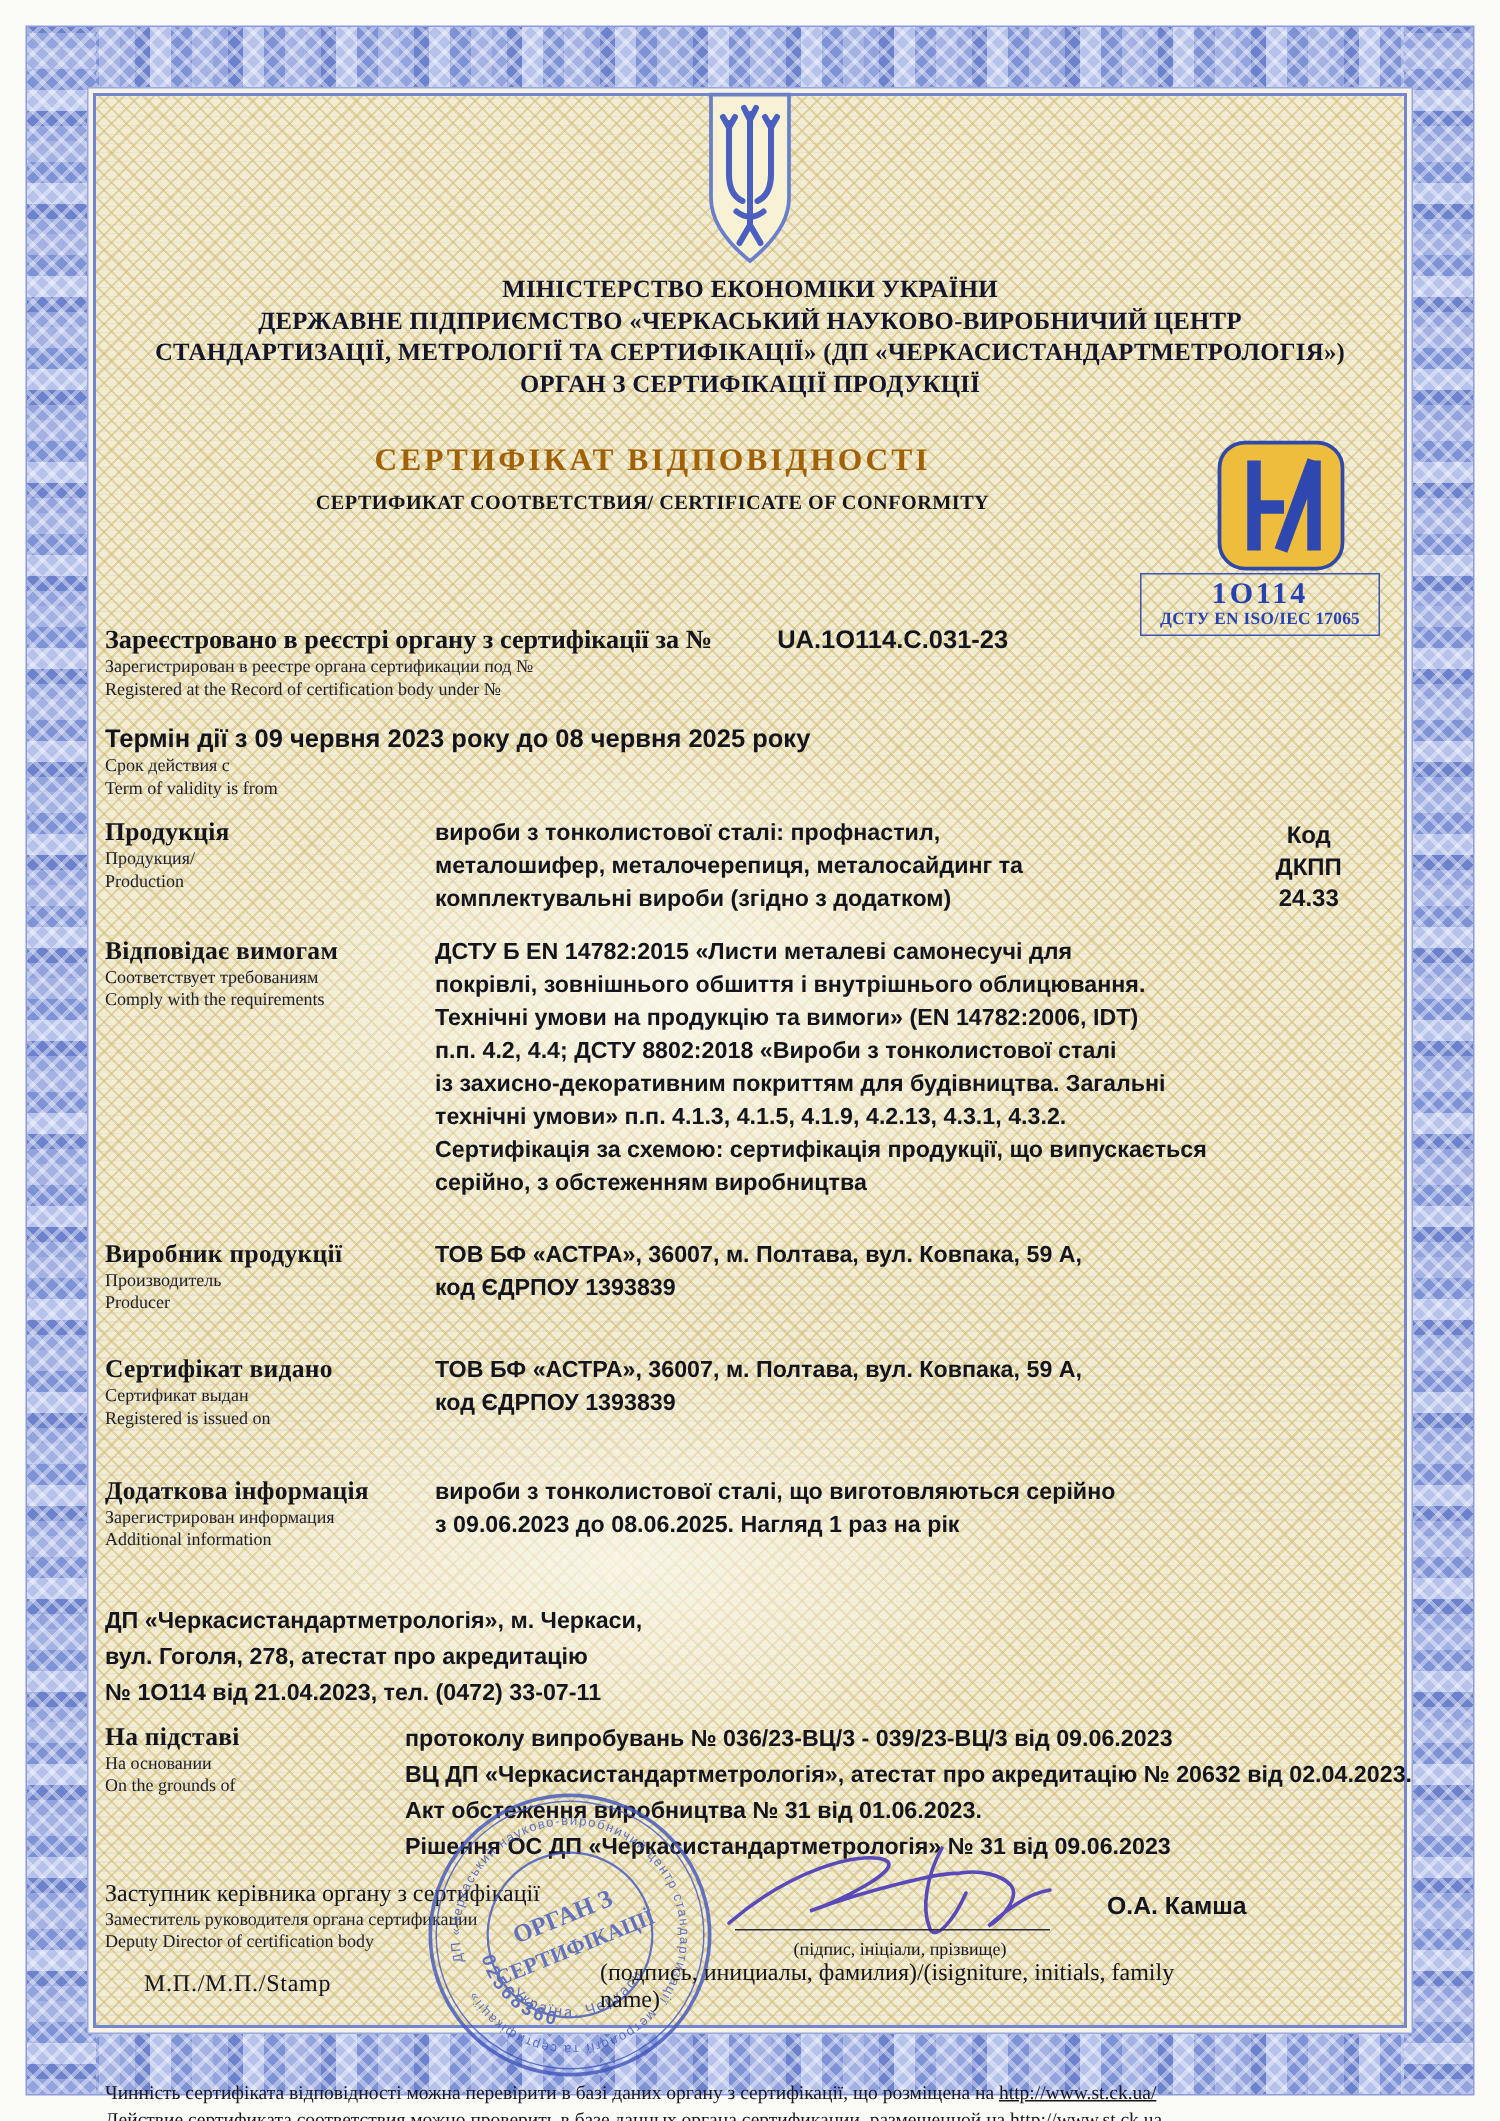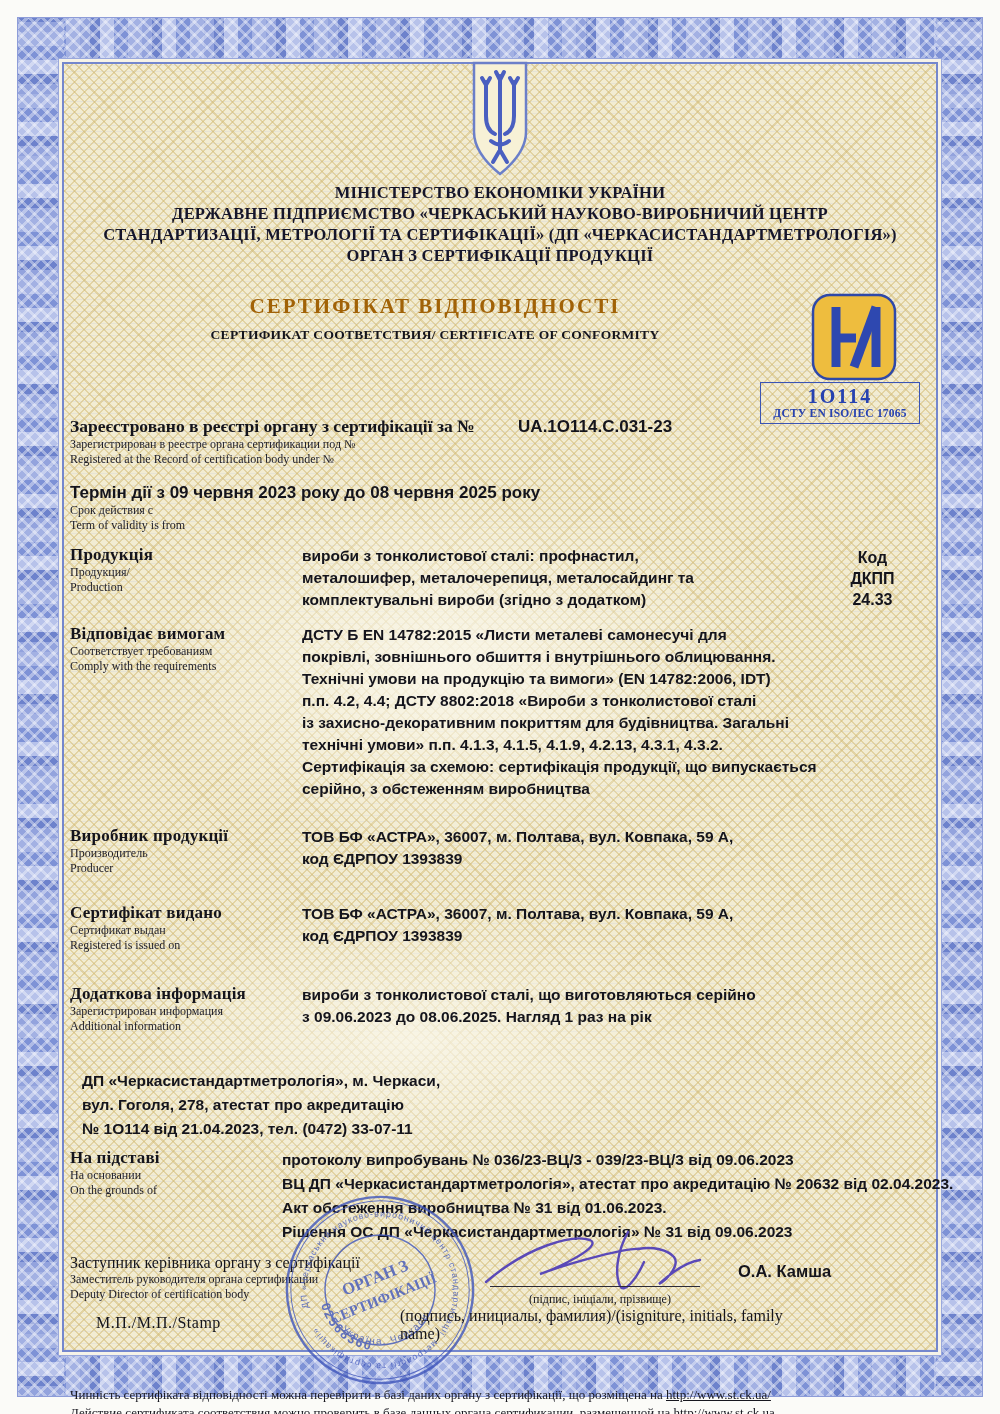--- a/index.html
+++ b/index.html
@@ -54,21 +54,21 @@
   
   .reg{margin-top:4px;}
   .reg-main{font-size:17.5px; font-weight:bold;}
   .reg-main .num{font-family:"Liberation Sans", sans-serif; font-size:17px;margin-left:39px;}
   .sub{font-size:12px; line-height:15px; color:#1c1c28;}
   .validity{margin-top:16px;}
   .validity-main{font-family:"Liberation Sans", sans-serif; font-weight:bold; font-size:17px;}
   
   .row{display:grid; grid-template-columns:220px 1fr; column-gap:0;}
   .row .lbl-main{font-size:17px; font-weight:bold; letter-spacing:.2px;}
-  .val{font-family:"Liberation Sans", sans-serif; font-weight:bold; font-size:15.5px; line-height:22px; white-space:pre-line;padding-left:12px;}
+  .val{font-family:"Liberation Sans", sans-serif; font-weight:bold; font-size:15.5px; line-height:22px; white-space:pre-line;}
   .row-production{margin-top:12px; grid-template-columns:220px 525px 1fr;}
   .codebox{text-align:center; font-family:"Liberation Sans", sans-serif; font-weight:bold; font-size:16px; line-height:21px; padding-top:2px;}
   .row-requirements{margin-top:13px;}
   .row-producer{margin-top:26px;}
   .row-issued-to{margin-top:27px;}
   .row-additional{margin-top:31px;}
   .row-issued-by{margin-top:35px; grid-template-columns:440px 1fr;}
   .row-issued-by .val{line-height:24px;}
   .row-grounds{margin-top:7px; grid-template-columns:200px 1fr;}
   .row-grounds .val{line-height:24px; white-space:pre;}

